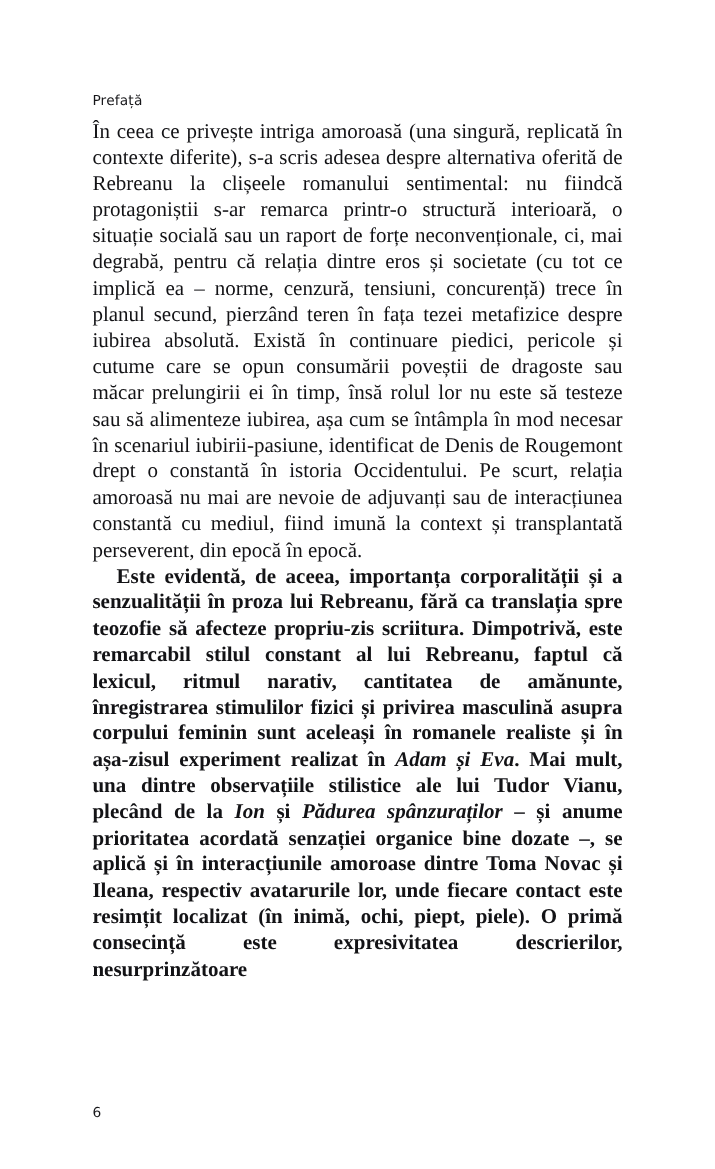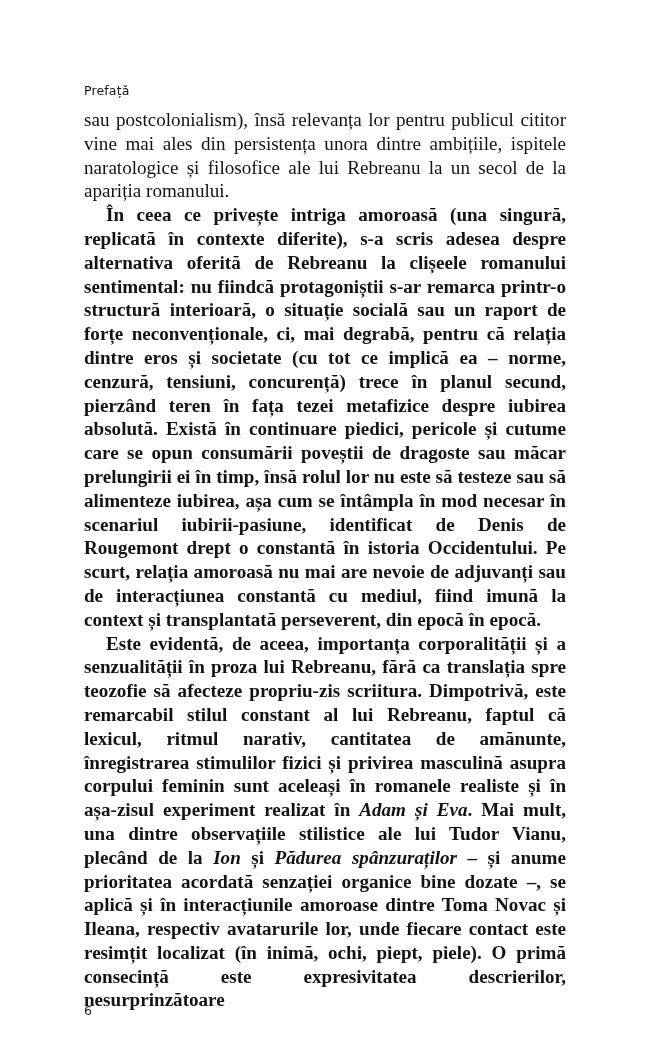--- a/index.html
+++ b/index.html
@@ -79,20 +79,19 @@
   }
 </style>
 </head>
 <body>
 
 <div class="page">
 
   <div class="running-head">Prefață</div>
 
   <div class="text-block">
-      <p class="para"><span>sau postcolonialism), însă relevanța lor pentru publicul cititor vine mai ales din persistența unora dintre ambițiile, ispitele naratologice și filosofice ale lui Rebreanu la un secol de la apariția romanului.</span></p>
       <p class="para"><span>În ceea ce privește intriga amoroasă (una singură, replicată în contexte diferite), s-a scris adesea despre alternativa oferită de Rebreanu la clișeele romanului sentimental: nu fiindcă protagoniștii s-ar remarca printr-o structură interioară, o situație socială sau un raport de forțe neconvenționale, ci, mai degrabă, pentru că relația dintre eros și societate (cu tot ce implică ea – norme, cenzură, tensiuni, concurență) trece în planul secund, pierzând teren în fața tezei metafizice despre iubirea absolută. Există în continuare piedici, pericole și cutume care se opun consumării poveștii de dragoste sau măcar prelungirii ei în timp, însă rolul lor nu este să testeze sau să alimenteze iubirea, așa cum se întâmpla în mod necesar în scenariul iubirii-pasiune, identificat de Denis de Rougemont drept o constantă în istoria Occidentului. Pe scurt, relația amoroasă nu mai are nevoie de adjuvanți sau de interacțiunea constantă cu mediul, fiind imună la context și transplantată perseverent, din epocă în epocă.</span></p>
       <p class="para"><span>Este evidentă, de aceea, importanța corporalității și a senzualității în proza lui Rebreanu, fără ca translația spre teozofie să afecteze propriu-zis scriitura. Dimpotrivă, este remarcabil stilul constant al lui Rebreanu, faptul că lexicul, ritmul narativ, cantitatea de amănunte, înregistrarea stimulilor fizici și privirea masculină asupra corpului feminin sunt aceleași în romanele realiste și în așa-zisul experiment realizat în </span><i>Adam și Eva</i><span>. Mai mult, una dintre observațiile stilistice ale lui Tudor Vianu, plecând de la </span><i>Ion</i><span> și </span><i>Pădurea spânzuraților</i><span> – și anume prioritatea acordată senzației organice bine dozate –, se aplică și în interacțiunile amoroase dintre Toma Novac și Ileana, respectiv avatarurile lor, unde fiecare contact este resimțit localizat (în inimă, ochi, piept, piele). O primă consecință este expresivitatea descrierilor, nesurprinzătoare</span></p>
     </div>
 
   <div class="folio">6</div>
 
 </div>
 
 </body></html>

